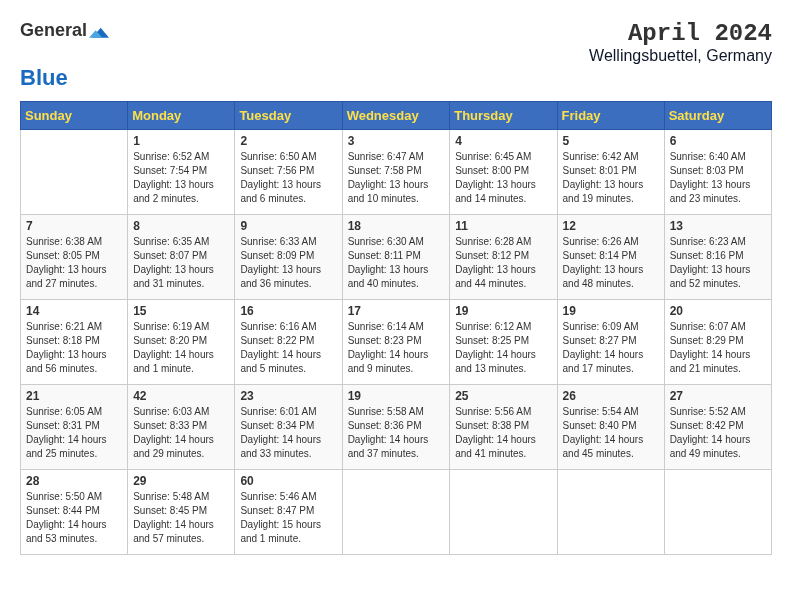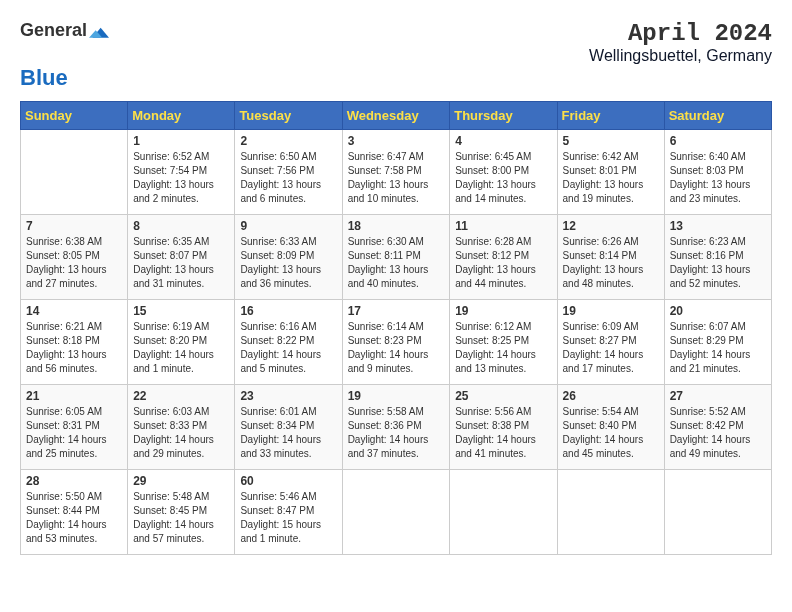--- a/index.html
+++ b/index.html
@@ -219,21 +219,21 @@
           <span class="day-number">20</span>
           <div class="day-info">Sunrise: 6:07 AM<br>Sunset: 8:29 PM<br>Daylight: 14 hours and 21 minutes.</div>
         </td>
       </tr>
       <tr class="week-row">
         <td>
           <span class="day-number">21</span>
           <div class="day-info">Sunrise: 6:05 AM<br>Sunset: 8:31 PM<br>Daylight: 14 hours and 25 minutes.</div>
         </td>
         <td>
-          <span class="day-number">22</span>
+          <span class="day-number">42</span>
           <div class="day-info">Sunrise: 6:03 AM<br>Sunset: 8:33 PM<br>Daylight: 14 hours and 29 minutes.</div>
         </td>
         <td>
           <span class="day-number">23</span>
           <div class="day-info">Sunrise: 6:01 AM<br>Sunset: 8:34 PM<br>Daylight: 14 hours and 33 minutes.</div>
         </td>
         <td>
           <span class="day-number">19</span>
           <div class="day-info">Sunrise: 5:58 AM<br>Sunset: 8:36 PM<br>Daylight: 14 hours and 37 minutes.</div>
         </td>

